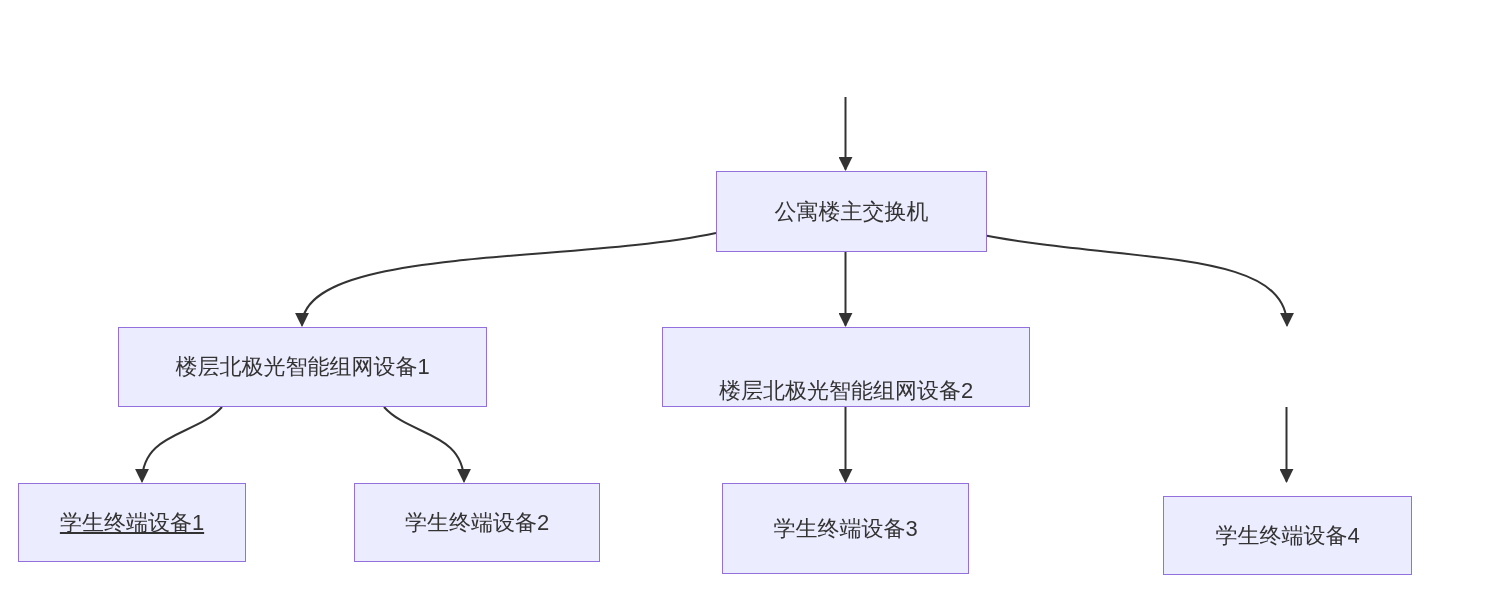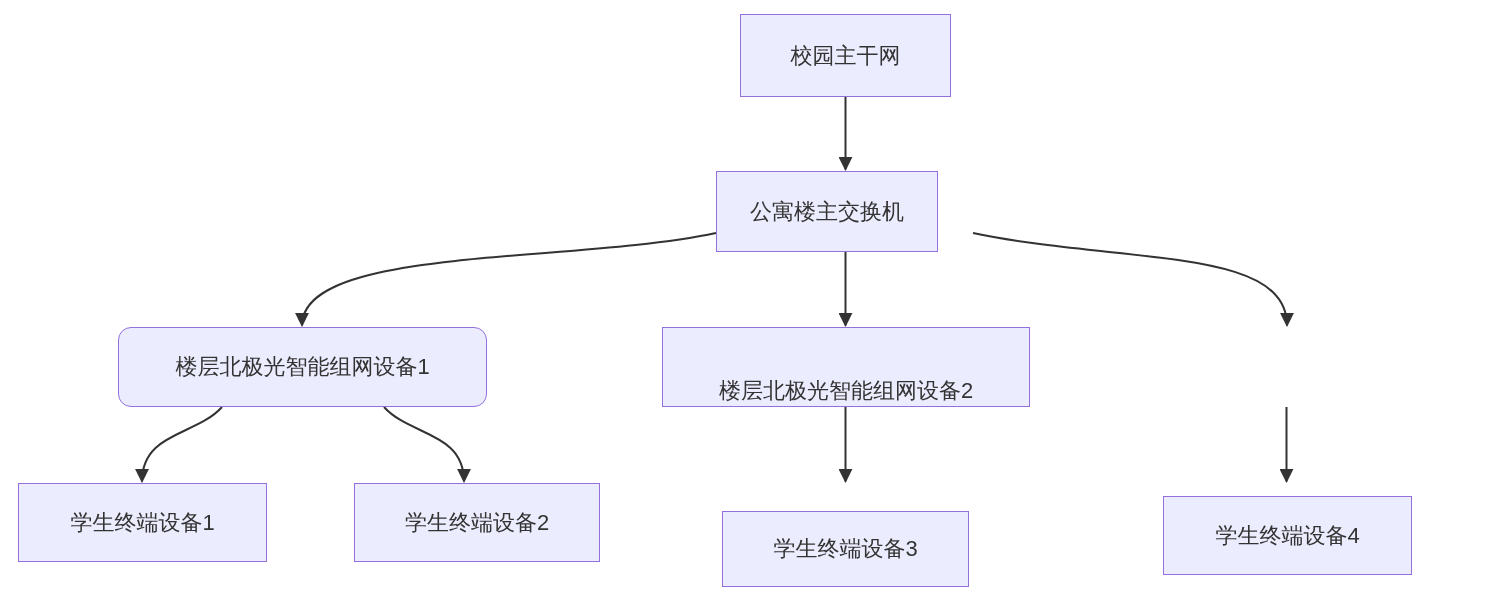--- a/index.html
+++ b/index.html
@@ -54,46 +54,43 @@
     <path class="edge" marker-end="url(#arrowhead)" d="M845.5,97 L845.5,169.5"></path>
     <path class="edge" marker-end="url(#arrowhead)" d="M716,233 C570,264 302,246 302,325.5"></path>
     <path class="edge" marker-end="url(#arrowhead)" d="M845.5,252 L845.5,325.5"></path>
     <path class="edge" marker-end="url(#arrowhead)" d="M973,233 C1120,264 1287,246 1287,325.5"></path>
     <path class="edge" marker-end="url(#arrowhead)" d="M222,407 C196,436 142,432 142,481.5"></path>
     <path class="edge" marker-end="url(#arrowhead)" d="M384,407 C410,436 464,432 464,481.5"></path>
     <path class="edge" marker-end="url(#arrowhead)" d="M845.5,407 L845.5,481.5"></path>
     <path class="edge" marker-end="url(#arrowhead)" d="M1286.5,407 L1286.5,481.5"></path>
   </svg>
 
-  <div class="node" style="left:740px; top:14px; width:211px; height:83px;">
-    <span>校园主干网</span>
-  </div>
 
-  <div class="node" style="left:716px; top:171px; width:222px; height:81px;">
+  <div class="node" style="left:716px; top:171px; width:271px; height:81px;">
     <span>公寓楼主交换机</span>
   </div>
 
-  <div class="node" style="left:118px; top:327px; width:369px; height:80px;border-radius:13px;">
+  <div class="node" style="left:118px; top:327px; width:369px; height:80px;">
     <span>楼层北极光智能组网设备1</span>
   </div>
 
   <div class="node" style="left:662px; top:327px; width:368px; height:80px;align-items:flex-end;">
     <span>楼层北极光智能组网设备2</span>
   </div>
 
 
-  <div class="node" style="left:18px; top:483px; width:249px; height:79px;">
+  <div class="node" style="left:18px; top:483px; width:228px; height:79px;text-decoration:underline;">
     <span>学生终端设备1</span>
   </div>
 
   <div class="node" style="left:354px; top:483px; width:246px; height:79px;">
     <span>学生终端设备2</span>
   </div>
 
-  <div class="node" style="left:722px; top:483px; width:247px; height:76px;margin-top:28px;">
+  <div class="node" style="left:722px; top:483px; width:247px; height:91px;">
     <span>学生终端设备3</span>
   </div>
 
   <div class="node" style="left:1163px; top:483px; width:249px; height:79px;margin-top:13px;">
     <span>学生终端设备4</span>
   </div>
 
 </div>
 
 </body></html>

